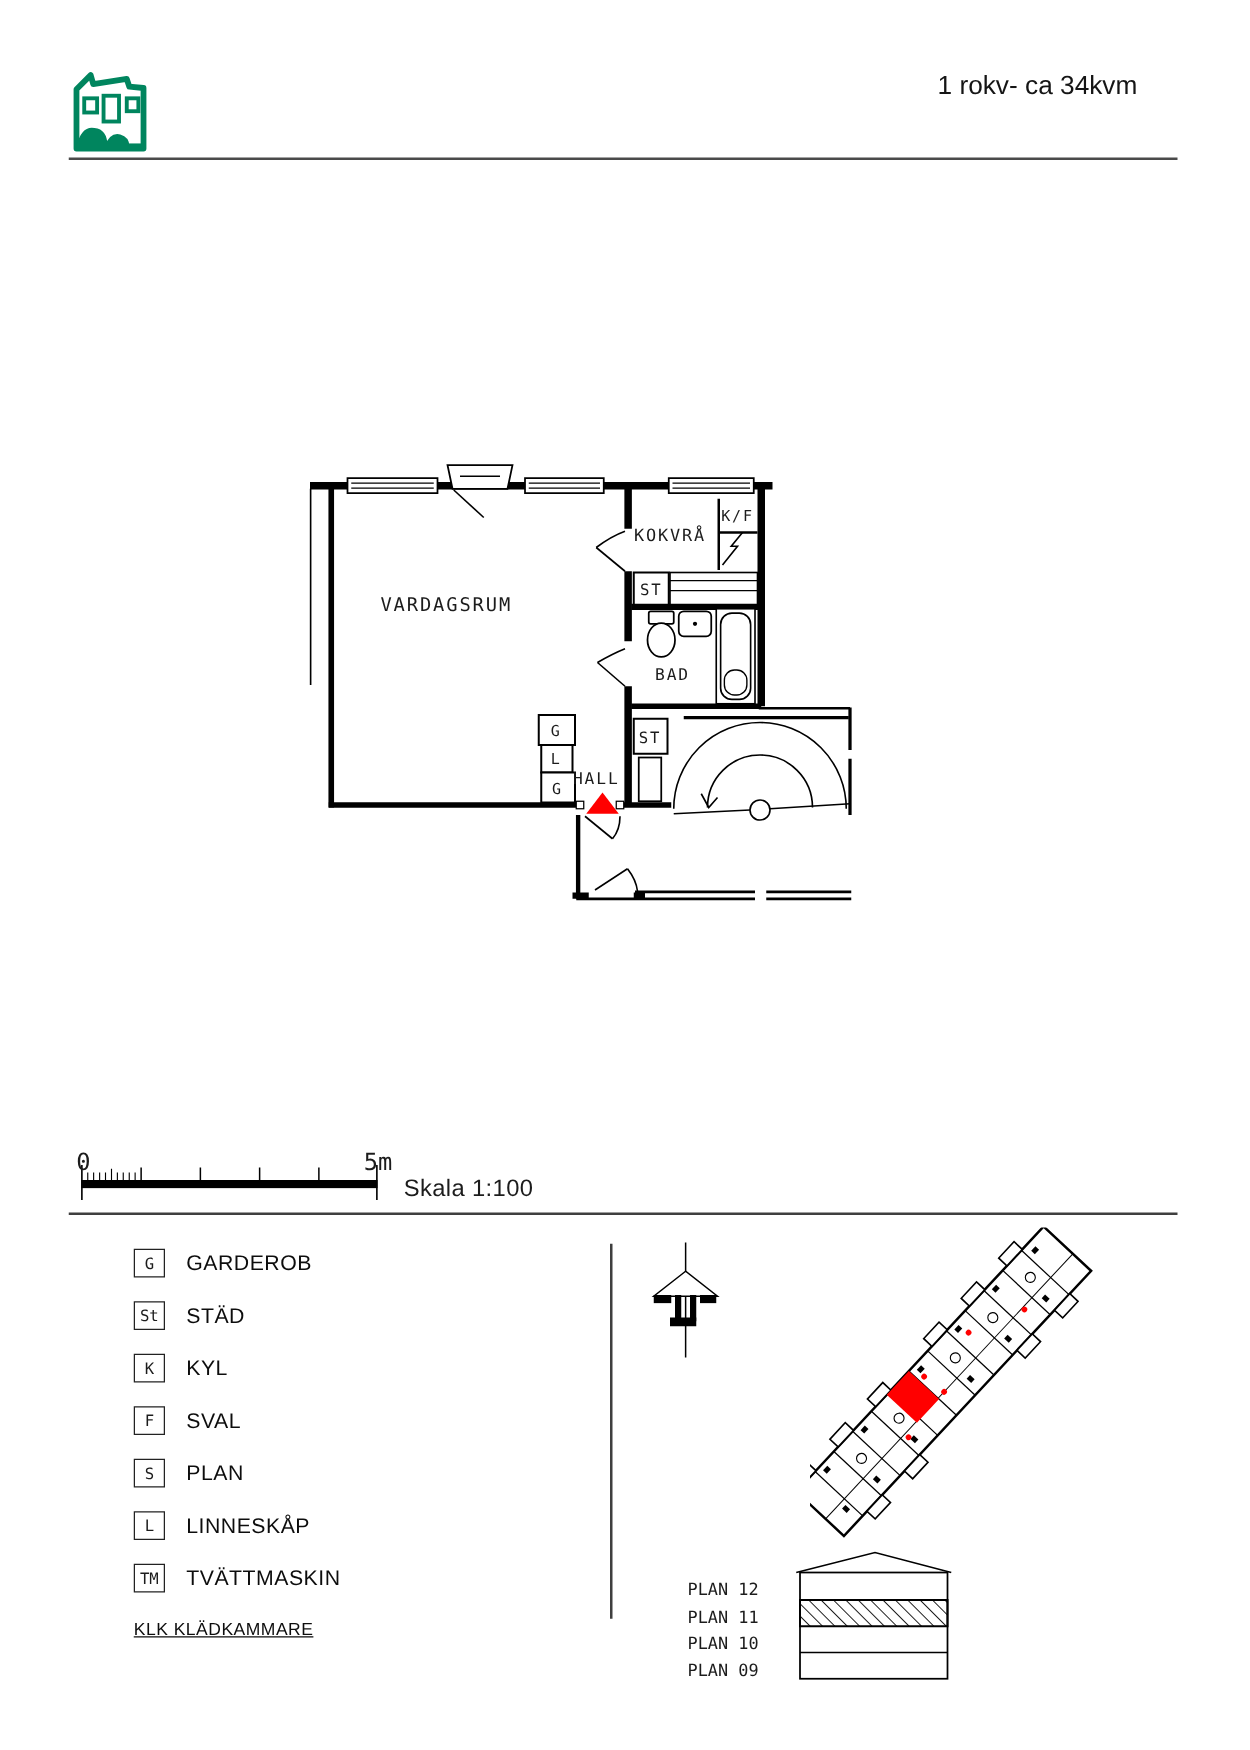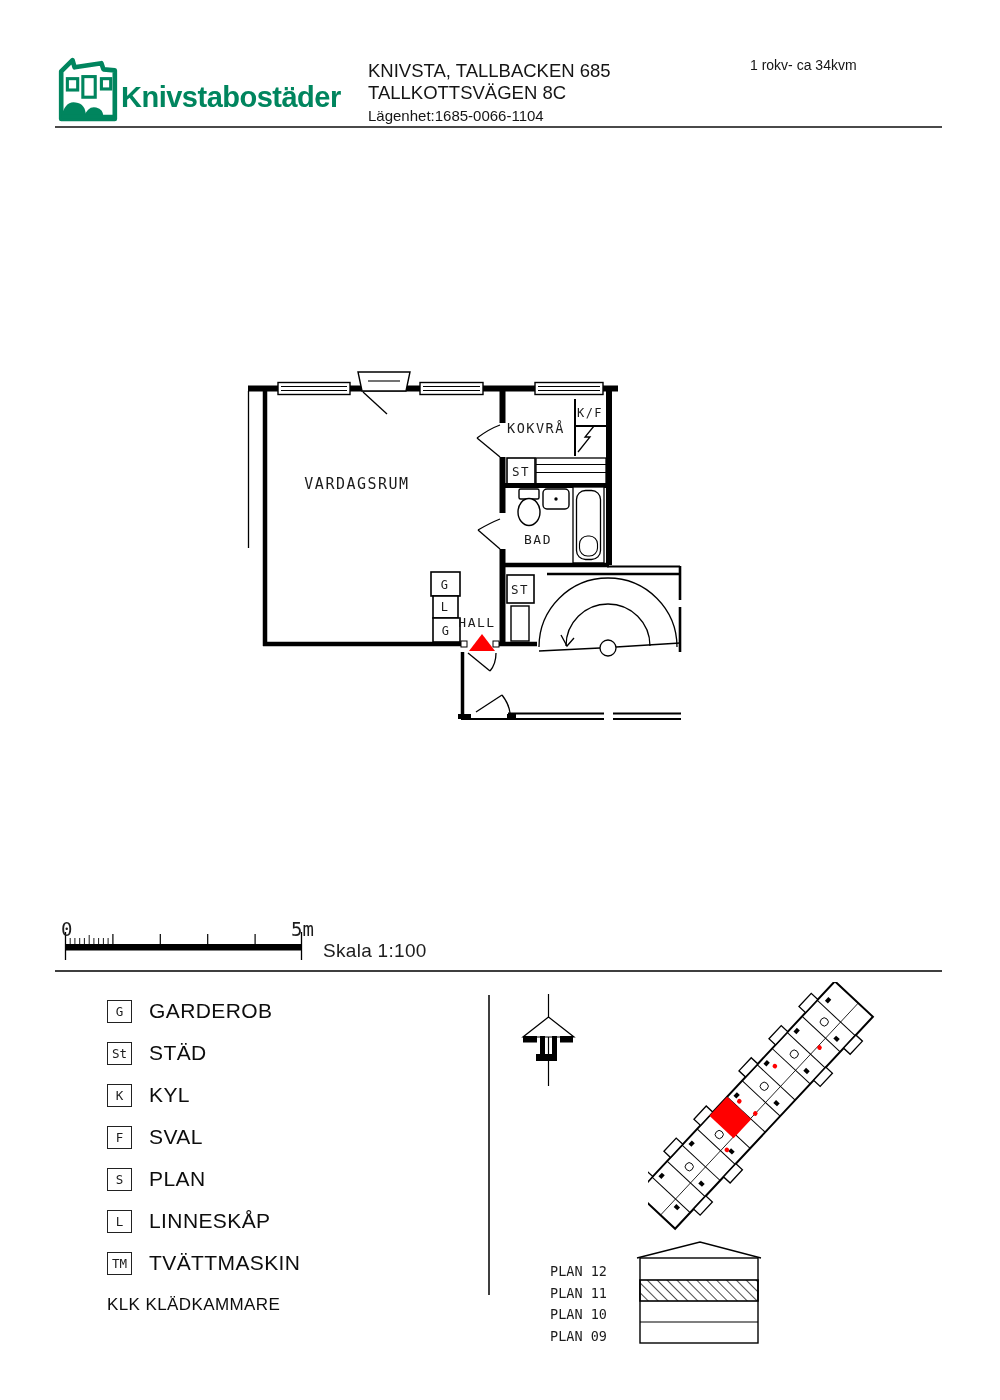--- a/index.html
+++ b/index.html
@@ -6,59 +6,53 @@
   .page{position:relative;width:1000px;height:1400px;background:#ffffff;overflow:hidden;
         font-family:"Liberation Sans",sans-serif;color:#111;}
   .abs{position:absolute;}
 
   
   .logo-wrap{left:57px;top:57px;display:flex;align-items:flex-start;}
   .logo-text{font-size:29px;font-weight:bold;color:#00855E;letter-spacing:-0.5px;margin-left:2px;margin-top:24px;}
   .addr{left:368px;top:60px;line-height:22px;}
   .addr .l1,.addr .l2{font-size:18.5px;color:#151515;}
   .addr .l3{font-size:15px;color:#151515;margin-top:1px;}
-  .size-info{left:750px;top:57px;font-size:14px;color:#151515;}
+  .size-info{left:750px;top:57px;font-size:21px;color:#151515;}
   .hr1{left:55px;top:126px;width:887px;height:2px;background:#4a4a4a;}
   .hr2{left:55px;top:970px;width:887px;height:1.5px;background:#3f3f3f;}
   .vr1{left:488px;top:995px;width:1.5px;height:300px;background:#3f3f3f;}
 
   
   svg text{font-family:"DejaVu Sans Mono","Liberation Mono",monospace;fill:#1c1c1c;}
   .plan-label{letter-spacing:1.5px;}
 
   
   .lg-row{left:107px;display:flex;align-items:center;}
   .lg-box{width:23px;height:21px;border:1.6px solid #222;display:flex;align-items:center;justify-content:center;
           font-family:"DejaVu Sans Mono",monospace;font-size:12.5px;color:#1c1c1c;flex:none;}
-  .lg-label{font-size:21px;color:#0d0d0d;margin-left:17px;letter-spacing:0.4px;}
-  .lg-note{left:107px;font-size:17px;color:#0d0d0d;letter-spacing:0.4px;}
+  .lg-label{font-size:17px;color:#0d0d0d;margin-left:17px;letter-spacing:0.4px;}
+  .lg-note{left:107px;font-size:14px;color:#0d0d0d;letter-spacing:0.4px;text-decoration:underline;}
 </style>
 </head>
 <body>
 
 <div class="page">
 
   <div class="abs logo-wrap">
     <svg width="62" height="66" viewBox="0 0 60 64">
       <path d="M4,14 L15,3 L17,10 L43,6 L45,12 L56,13 L56,60 L4,60 Z" fill="#ffffff" stroke="#00855E" stroke-width="4.5" stroke-linejoin="round"></path>
       <rect x="10" y="21" width="10" height="11" fill="#fff" stroke="#00855E" stroke-width="3"></rect>
       <rect x="25" y="19" width="12" height="20" fill="#fff" stroke="#00855E" stroke-width="3"></rect>
       <rect x="43" y="21" width="9" height="10" fill="#fff" stroke="#00855E" stroke-width="3"></rect>
       <path d="M4,58 Q8,42 18,44 Q28,45 28,58 Z" fill="#00855E"></path>
       <path d="M26,58 Q30,47 38,49 Q45,51 45,58 Z" fill="#00855E"></path>
       <rect x="4" y="56" width="52" height="4" fill="#00855E"></rect>
     </svg>
-    <div class="logo-text">Knivstabostäder</div>
-  </div>
-
-  <div class="abs addr">
-    <div class="l1">KNIVSTA, TALLBACKEN 685</div>
-    <div class="l2">TALLKOTTSVÄGEN 8C</div>
-    <div class="l3">Lägenhet:1685-0066-1104</div>
-  </div>
+  </div>
+
 
   <div class="abs size-info">1 rokv- ca 34kvm</div>
 
   <div class="abs hr1"></div>
 
   <svg class="abs" style="left:230px;top:360px;" width="480" height="380" viewBox="0 0 480 380">
     <g stroke="#000" fill="none" stroke-linecap="butt">
 
       <g>
         <line x1="18" y1="28.5" x2="388" y2="28.5" stroke-width="6"></line>

